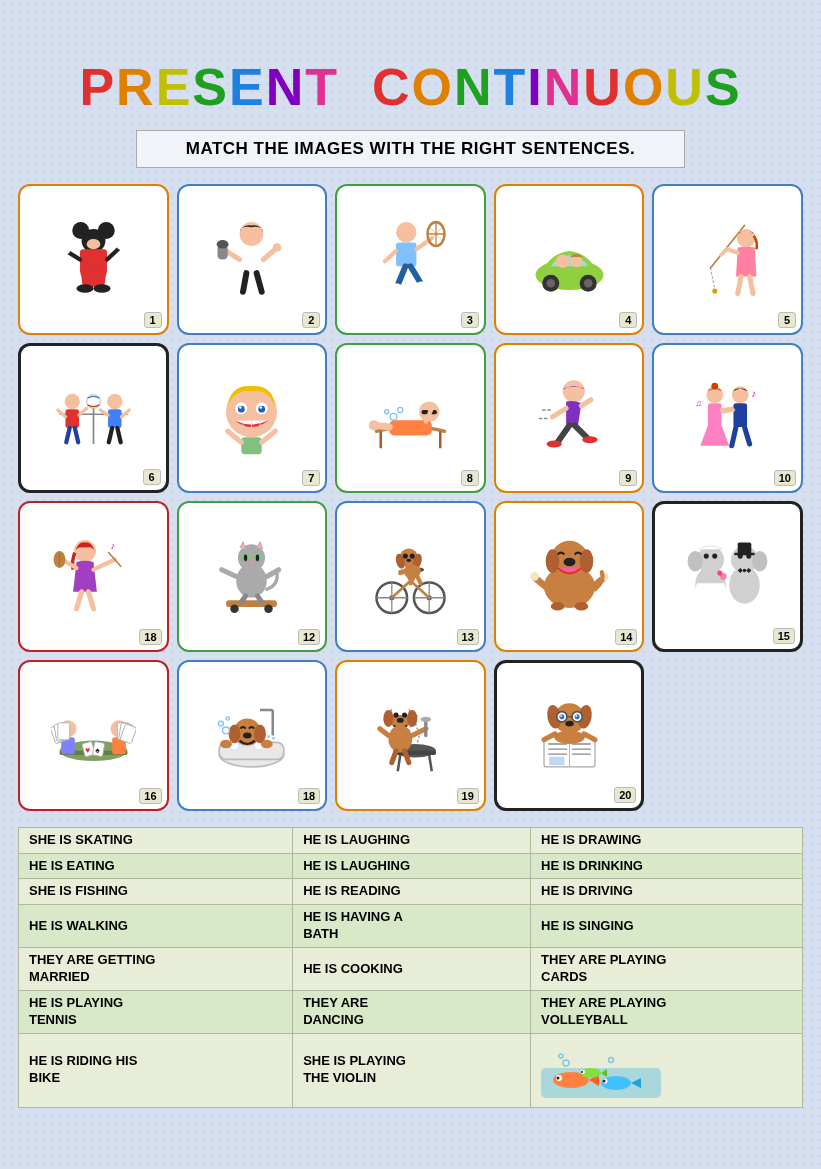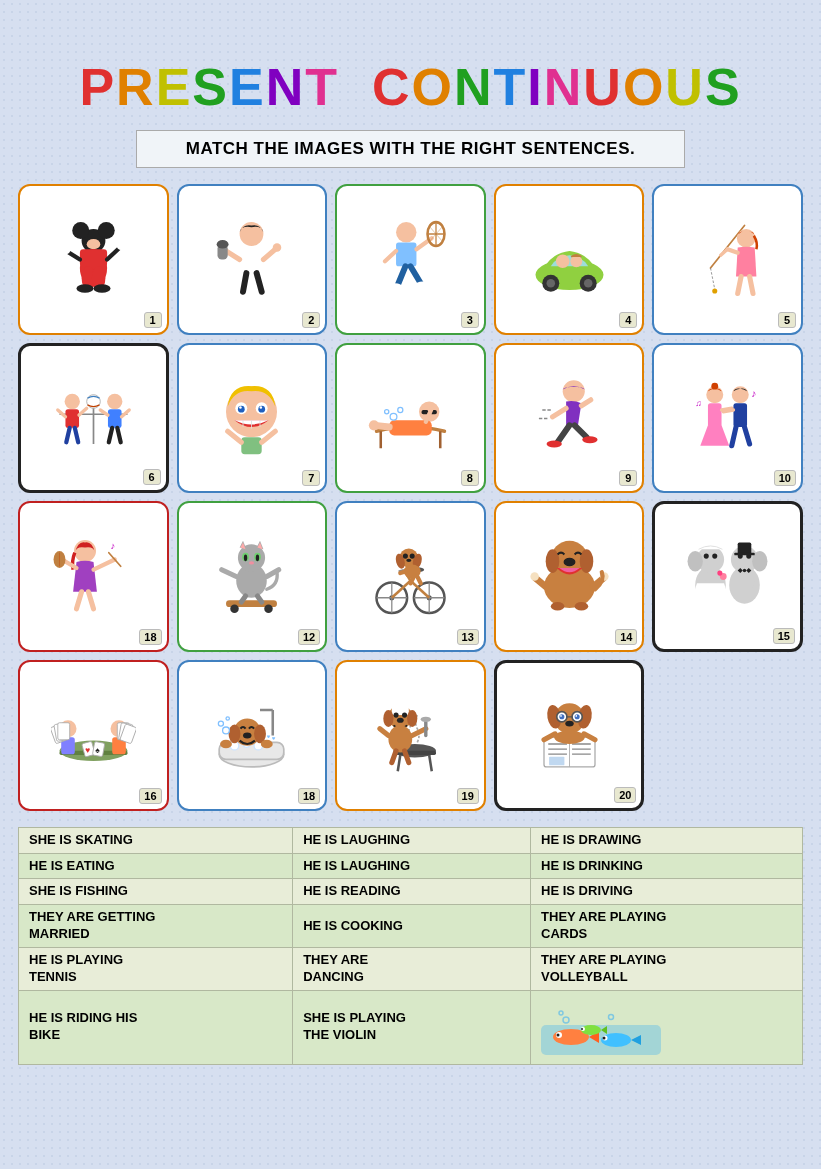--- a/index.html
+++ b/index.html
@@ -724,20 +724,25 @@
         <td>HE IS EATING</td>
         <td>HE IS LAUGHING</td>
         <td>HE IS DRINKING</td>
       </tr>
       <tr>
         <td>SHE IS FISHING</td>
         <td>HE IS READING</td>
         <td>HE IS DRIVING</td>
       </tr>
       <tr>
+        <td>HE IS WALKING</td>
+        <td>HE IS HAVING A<br>BATH</td>
+        <td>HE IS SINGING</td>
+      </tr>
+      <tr>
         <td>THEY ARE GETTING<br>MARRIED</td>
         <td>HE IS COOKING</td>
         <td>THEY ARE PLAYING<br>CARDS</td>
       </tr>
       <tr>
         <td>HE IS PLAYING<br>TENNIS</td>
         <td>THEY ARE<br>DANCING</td>
         <td>THEY ARE PLAYING<br>VOLLEYBALL</td>
       </tr>
       <tr>

